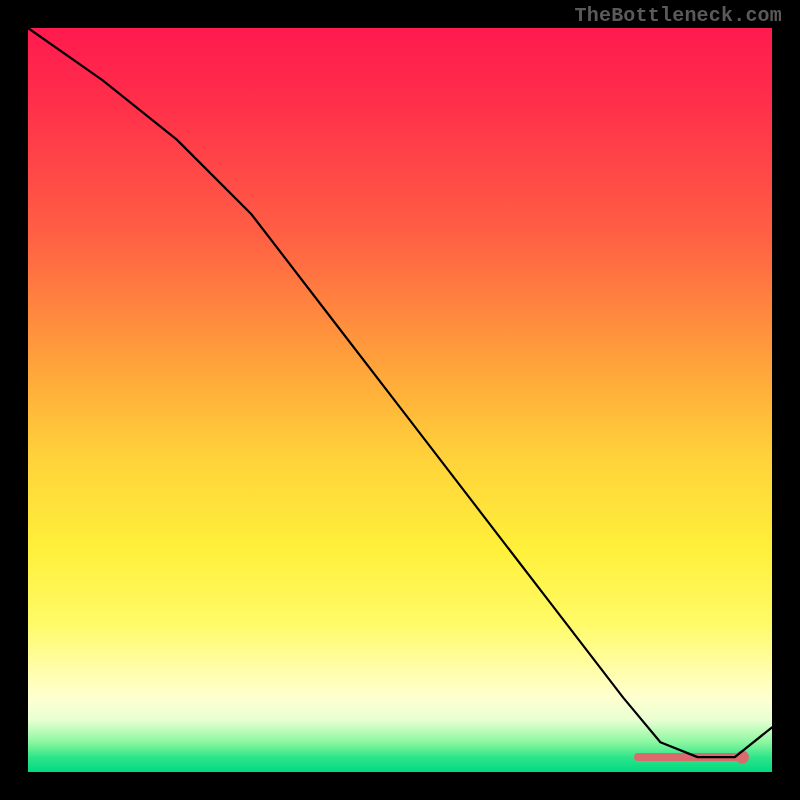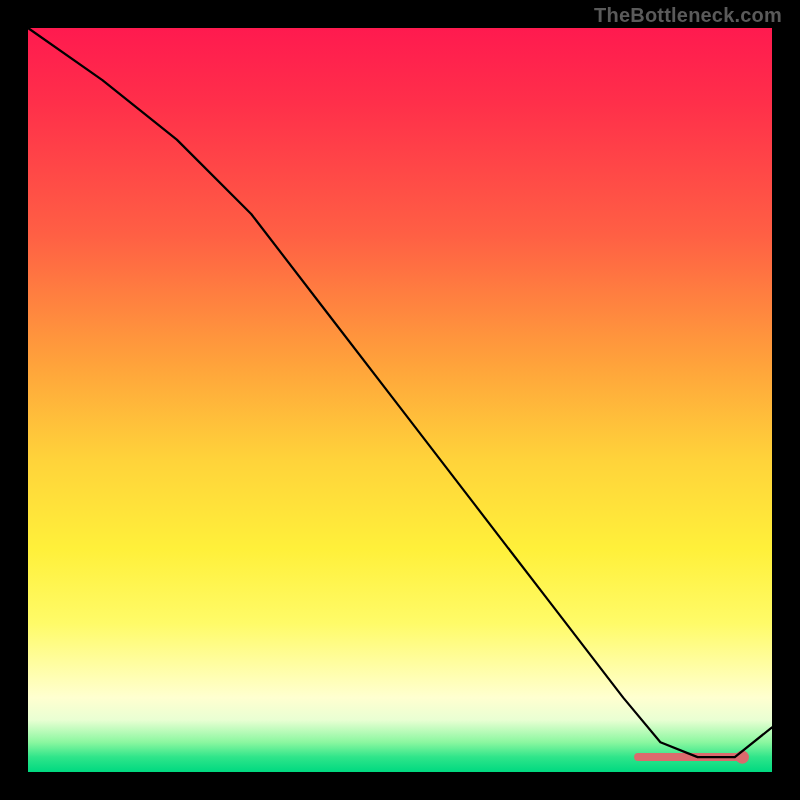--- a/index.html
+++ b/index.html
@@ -19,20 +19,21 @@
   }
   .watermark {
     position: absolute;
     top: 4px;
     right: 18px;
     color: #5a5a5a;
     font-size: 20px;
     font-weight: 600;
     letter-spacing: 0.2px;
     user-select: none;
+    font-family: Liberation Mono, monospace;
   }
   .plot-area {
     position: absolute;
     left: 28px;
     top: 28px;
     width: 744px;
     height: 744px;
     
     background: linear-gradient(
       to bottom,

